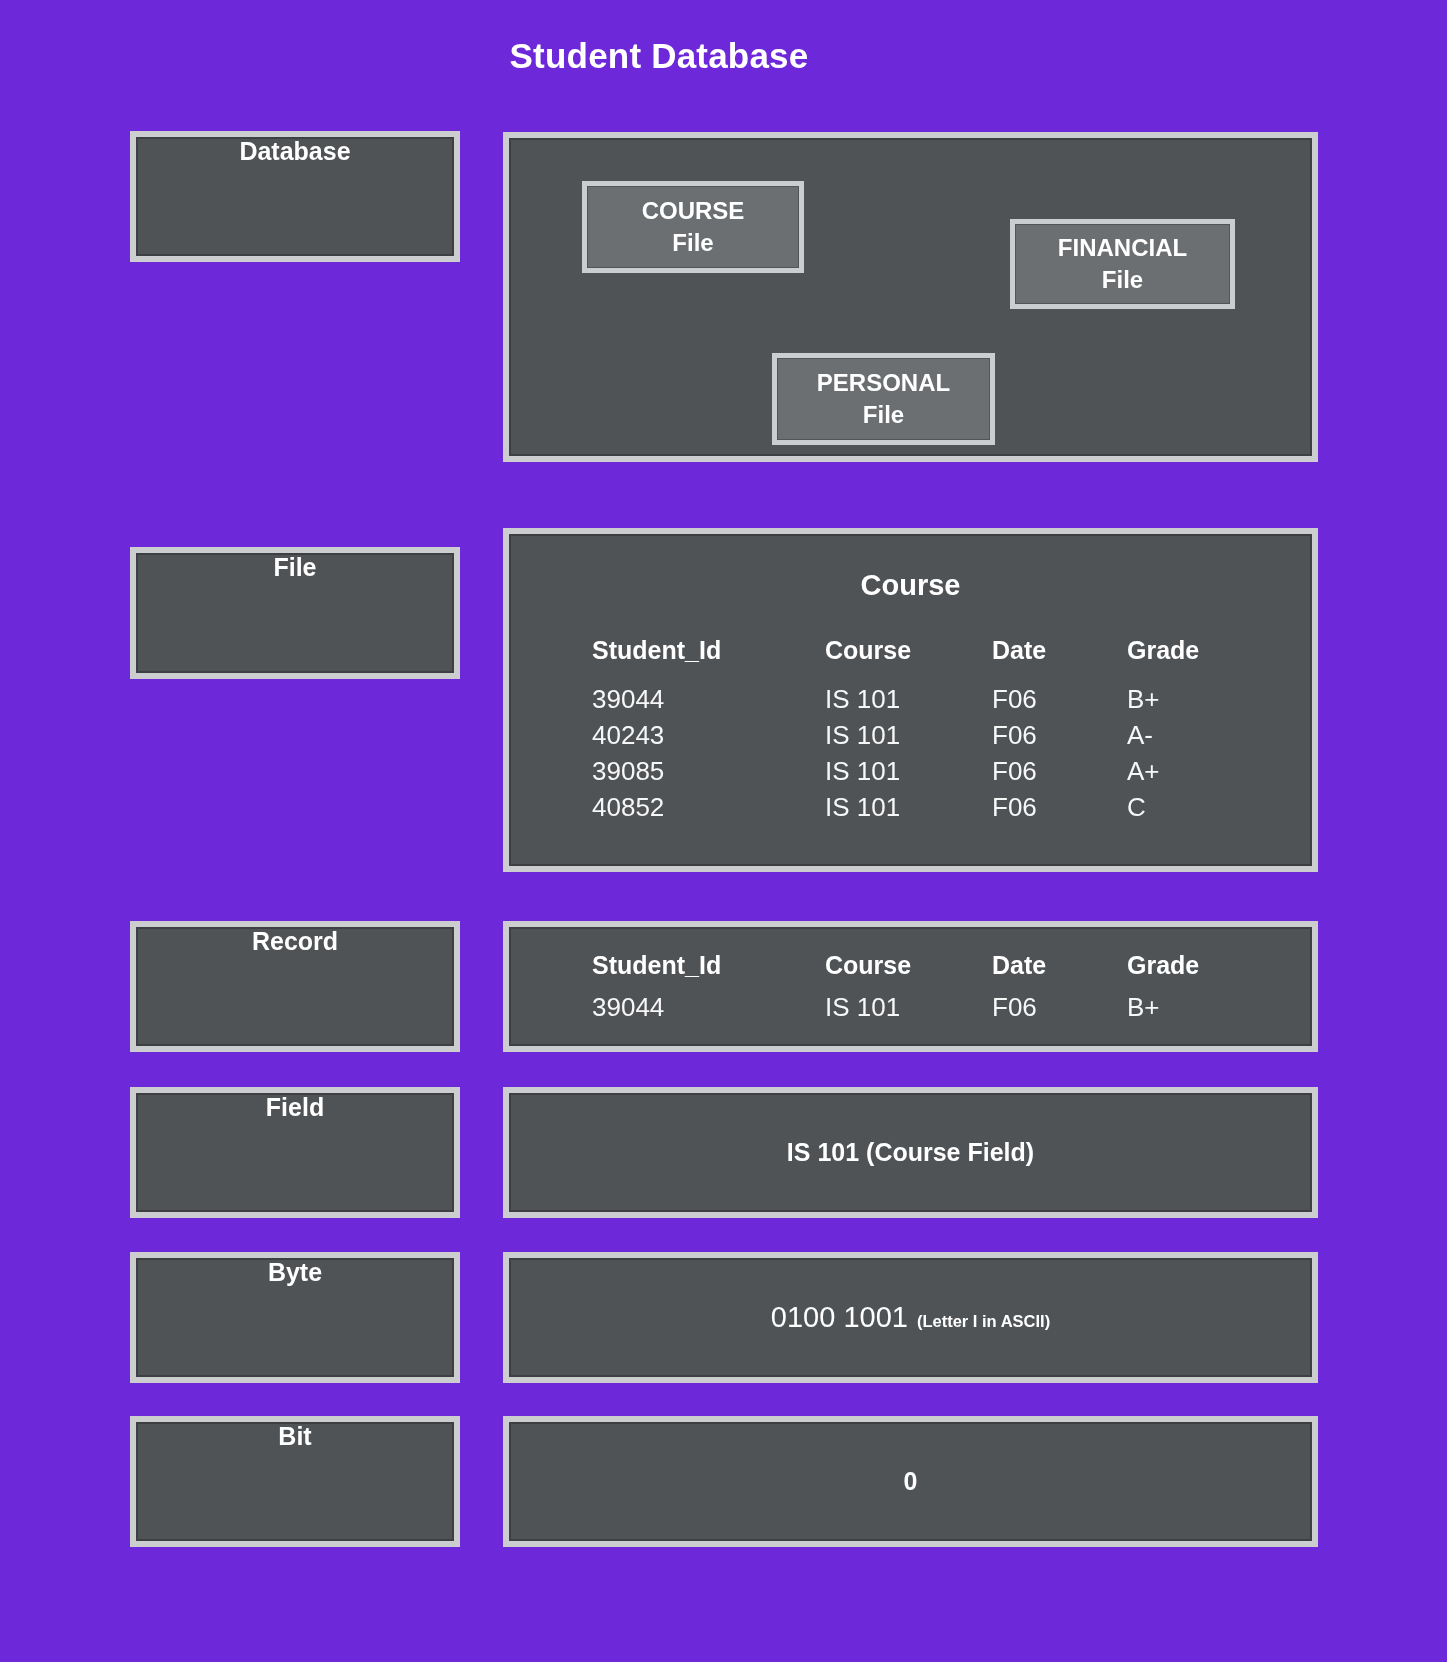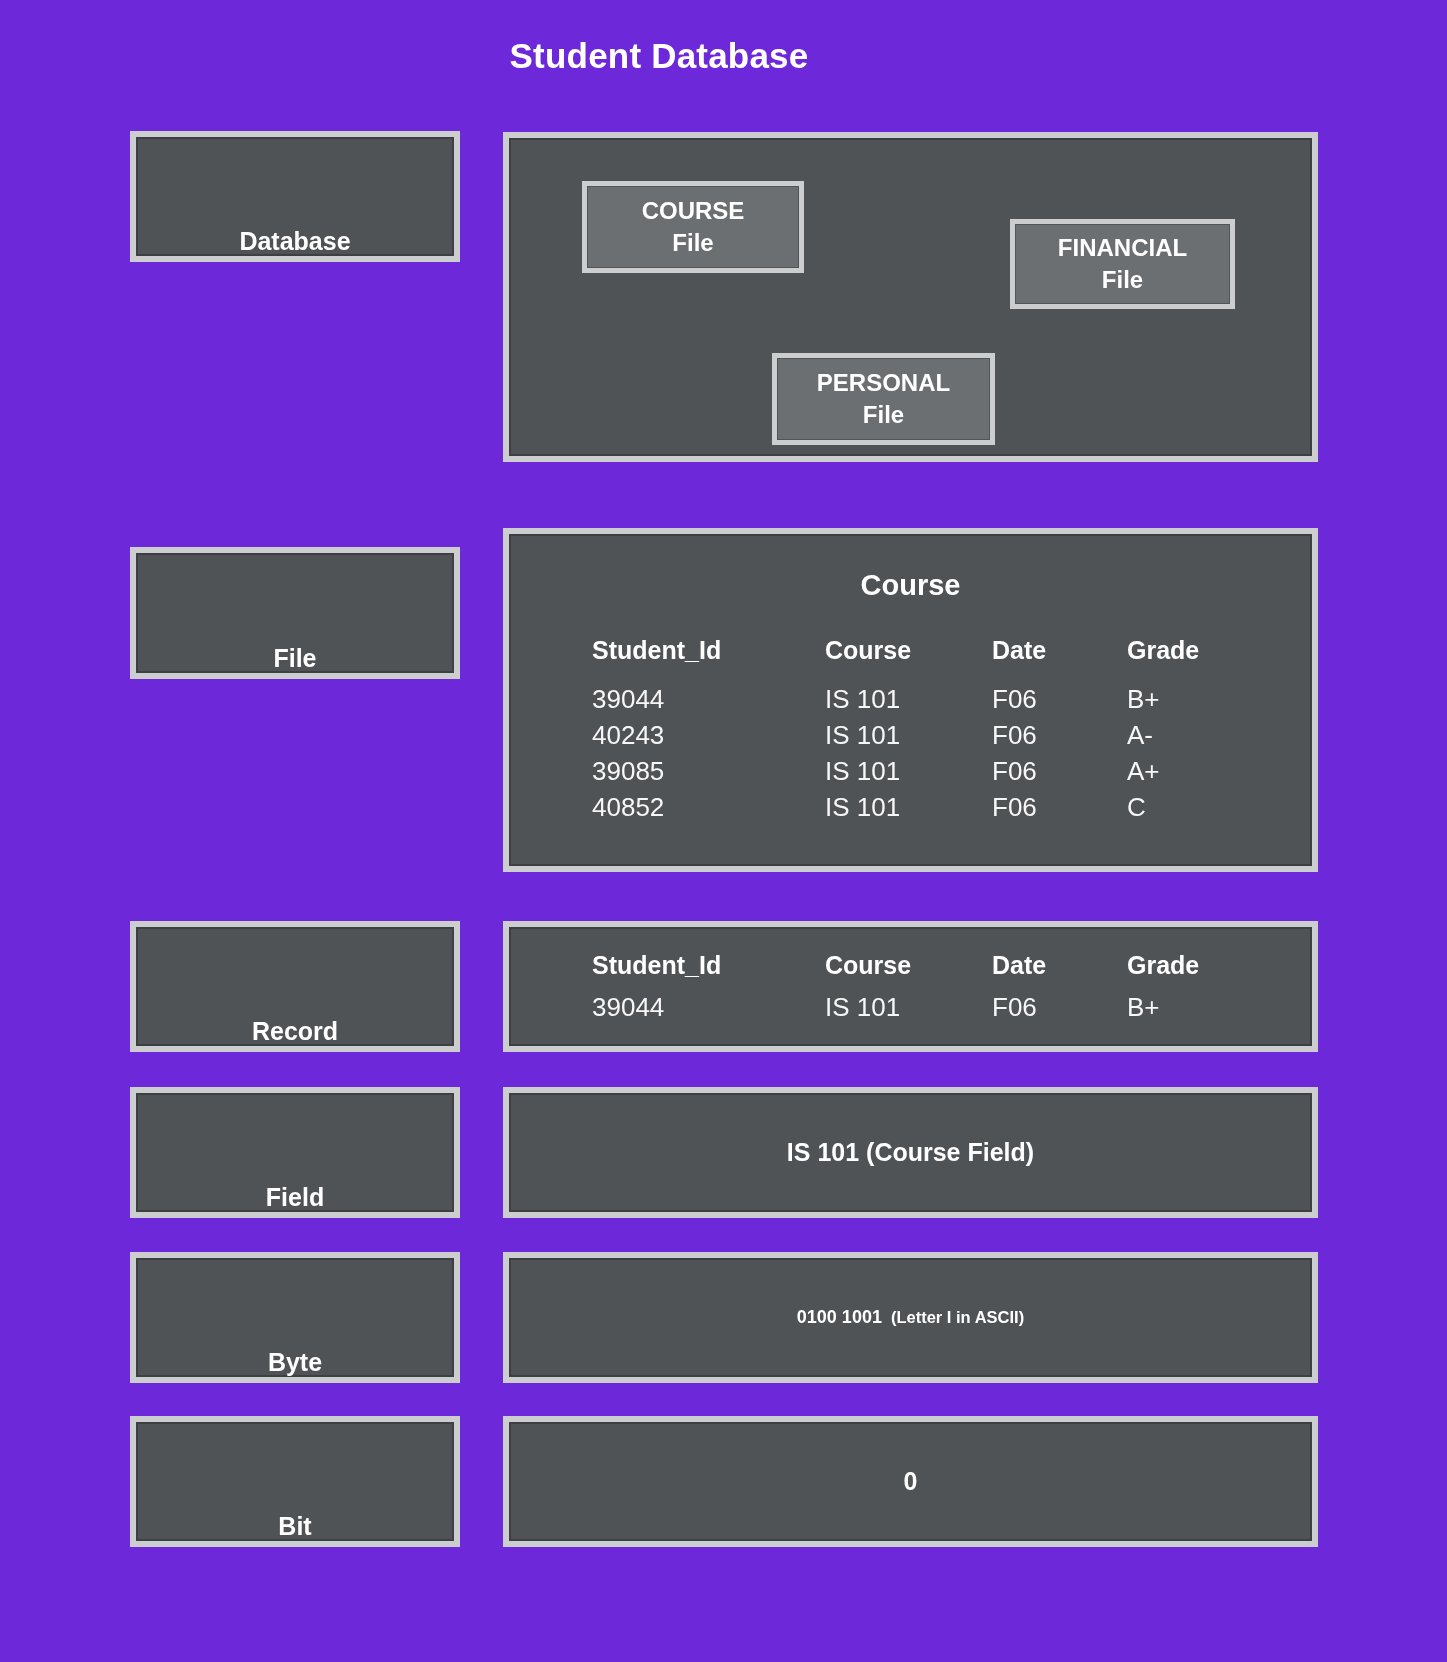--- a/index.html
+++ b/index.html
@@ -31,21 +31,21 @@
     background: #505356;
     border: 6px solid #cccdce;
     box-sizing: border-box;
     box-shadow: inset 0 0 0 2px rgba(33, 36, 39, 0.40);
   }
   .label-box {
     left: 130px;
     width: 330px;
     height: 131px;
     display: flex;
-    align-items: flex-end;
+    align-items: flex-start;
     justify-content: center;
     font-size: 25px;
     font-weight: bold;
   }
   .right-box {
     left: 503px;
     width: 815px;
   }
   .file-box {
     position: absolute;
@@ -94,21 +94,21 @@
     justify-content: center;
     font-size: 25px;
     font-weight: bold;
     text-align: center;
   }
   .byte-line {
     display: flex;
     align-items: baseline;
     justify-content: center;
   }
-  .byte-value { font-size: 18px; font-weight: bold; }
+  .byte-value { font-size: 29px; font-weight: normal; }
   .byte-note { font-size: 16.5px; font-weight: bold; margin-left: 9px; }
 </style>
 </head>
 <body>
 
 <div class="canvas">
 
   <div class="page-title">Student Database</div>
 
   <div class="box label-box" style="top:131px;">

